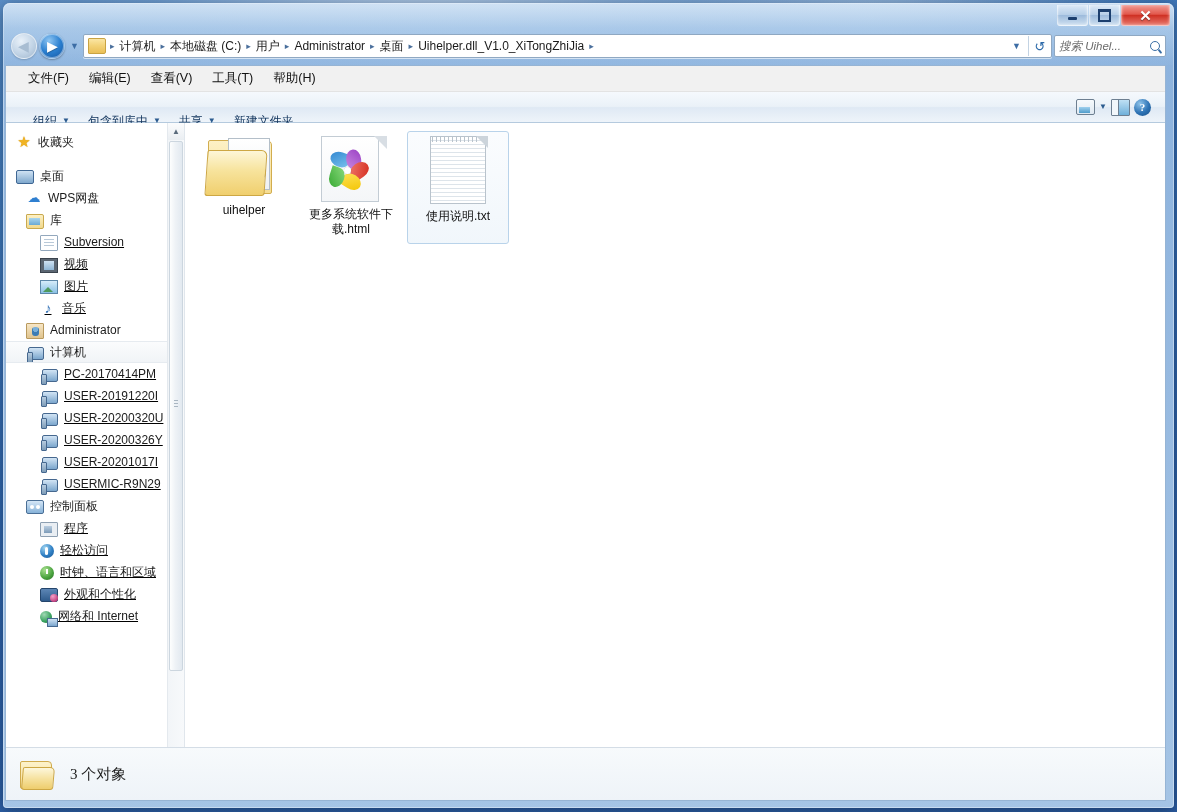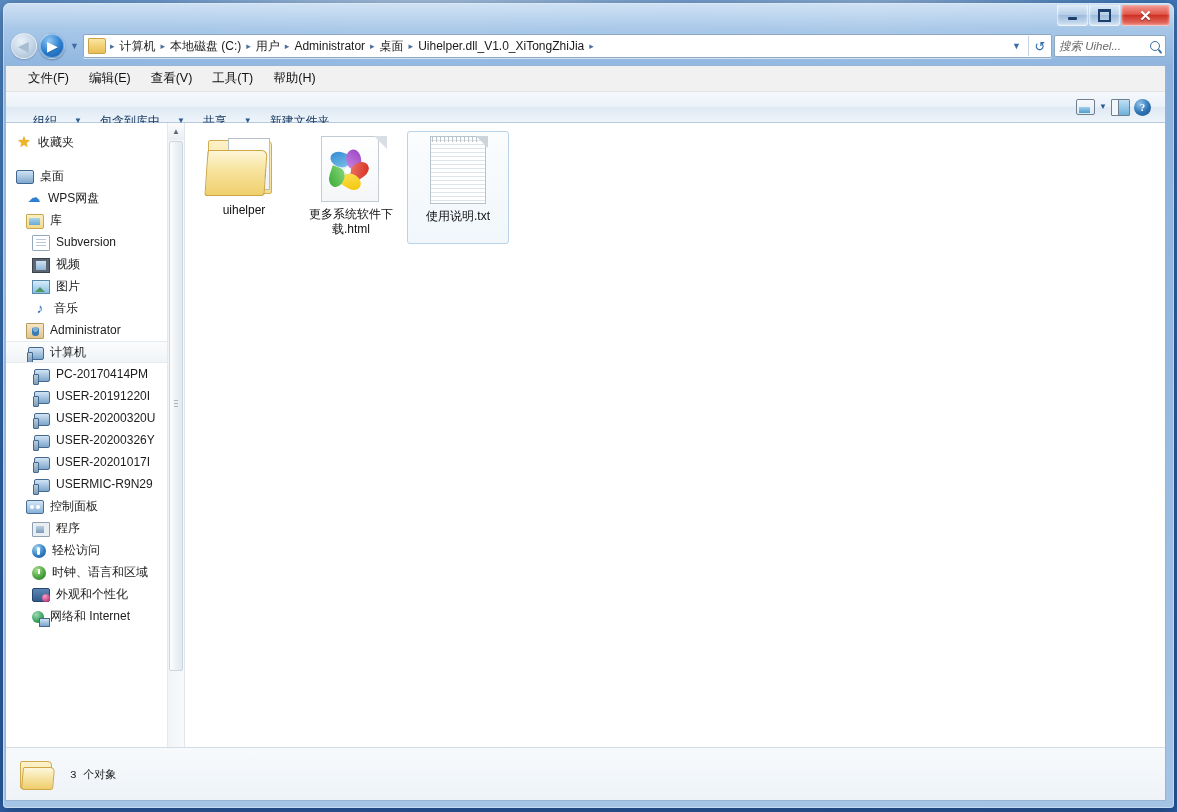--- a/index.html
+++ b/index.html
@@ -185,21 +185,21 @@
 
   
   #cmdbar {
     height: 30px;
     background: linear-gradient(180deg, #f5f9fd 0%, #eaf1f8 48%, #dfe9f4 52%, #eef4fa 100%);
     border-bottom: 1px solid #b5cade;
     display: flex; align-items: center; padding: 0 8px 0 18px;
   }
   .cmditem {
     font-size: 12px; color: #10335c; padding: 4px 9px;
-    display: flex; align-items: center; gap: 17px;
+    display: flex; align-items: center; gap: 5px;
     font-family: "Liberation Sans", sans-serif;
     margin-top: 28px;
   }
   .caret { font-size: 8px; color: #2b5b8f; line-height: 1; }
   #cmdright { margin-left: auto; display: flex; align-items: center; gap: 4px; padding-right: 6px;}
   .viewico {
     width: 17px; height: 14px; border: 1px solid #6d7f91; border-radius: 2px;
     background: linear-gradient(180deg,#f6fafd 0%, #dfe9f2 100%);
     position: relative;
   }
@@ -238,21 +238,21 @@
     background: linear-gradient(180deg,#fbfcfd 0%, #f1f4f7 100%);
     border-top: 1px solid #e6ebf0; border-bottom: 1px solid #e6ebf0;
     height: 20px;
   }
   .node .lbl {
     font-size: 12px; color: #1b1b1b; margin-left: 6px;
     font-family: "Liberation Sans", sans-serif;
   }
   .node.lvl0 { padding-left: 10px; }
   .node.lvl1 { padding-left: 20px; }
-  .node.lvl2 { padding-left: 26px; }
+  .node.lvl2 { padding-left: 34px; text-decoration: underline; }
   .node.gap { margin-top: 12px; }
 
   .ic { width: 16px; height: 16px; flex: none; position: relative; }
 
   
   .ic-star { color: #f0b323; font-size: 15px; line-height: 16px; text-align:center;
              text-shadow: 0 0 1px #c98d0a; }
   
   .ic-monitor { background: linear-gradient(180deg,#cfe2f3 0%, #7fa8cd 100%);
                 border: 1.5px solid #3f6794; border-radius: 2px; height: 12px; margin-top:2px;}
@@ -469,22 +469,22 @@
     background: linear-gradient(180deg,#fdf2ca 0%,#f5dd96 100%);
     border: 1px solid #d0ab4d; border-radius: 2px 4px 2px 2px;
   }
   .stfolder .f {
     position: absolute; left: 2px; top: 8px; width: 30px; height: 21px;
     background: linear-gradient(180deg,#fdf7dc 0%,#f6e2a0 50%,#eecd6d 100%);
     border: 1px solid #cda744; border-radius: 2px 5px 3px 3px;
     transform: skewX(-5deg);
   }
   #sttext {
-    font-size: 11px; color: #1b1b1b; margin-left: 14px;
-    font-family: Liberation Mono, monospace;
+    font-size: 15px; color: #1b1b1b; margin-left: 14px;
+    font-family: Liberation Serif, serif;
   }
 </style>
 </head>
 <body>
 
 <div id="desktop"></div>
 
 <div id="window">
   <div id="glassTop"></div>
 

